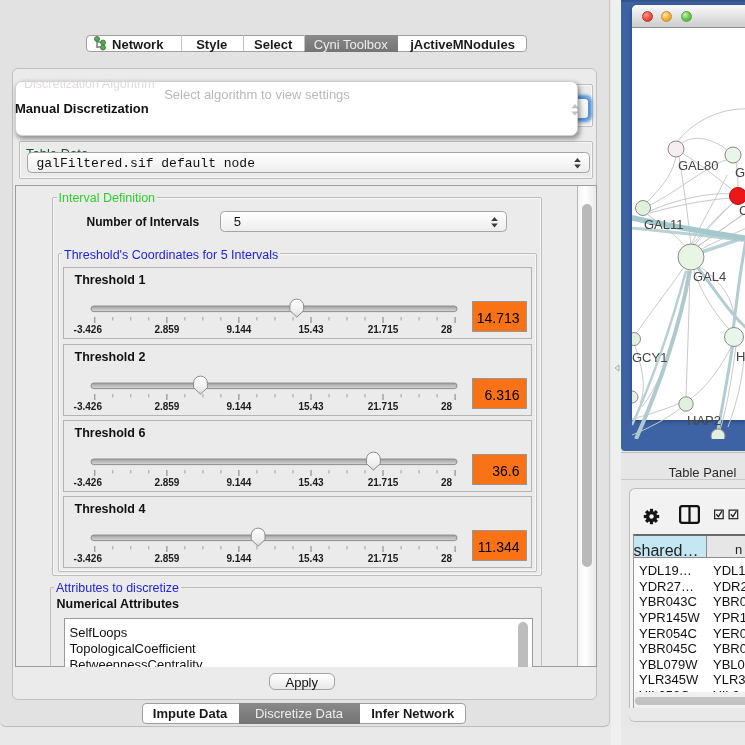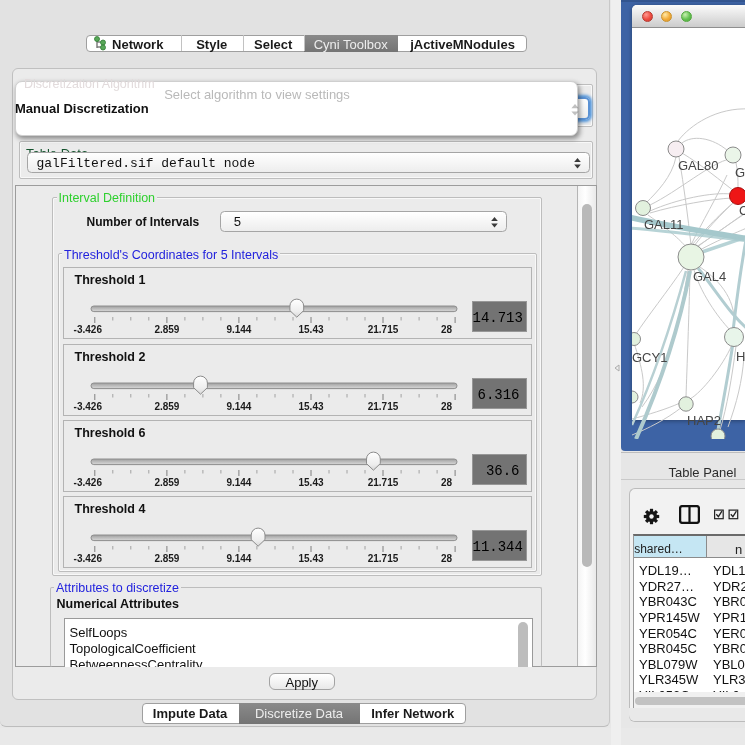--- a/index.html
+++ b/index.html
@@ -14,22 +14,22 @@
 #mainpanel { position:absolute; left:12px; top:68px; width:585px; height:632px; background:#ebebeb;
             border:1px solid #c0c0c0; border-radius:6px; }
 .group { position:absolute; border:1px solid #bdbdbd; border-radius:2px; box-shadow: inset 0 0 0 1px #f8f8f8; }
 .gtitle { position:absolute; font-size:12.5px; background:#ebebeb; padding:0 2px; white-space:nowrap; }
 .combo { position:absolute; background:linear-gradient(#ffffff,#ededed); border:1px solid #a5a5a5; border-radius:4.5px;
          font-size:13px; color:#111;font-family:Liberation Mono, monospace; }
 .combo .txt { position:absolute; left:9px; top:2.5px; }
 .arr { position:absolute; right:8px; top:5px; }
 .tbox { position:absolute; left:62.5px; width:469px; height:72px; border:1px solid #b3b3b3; background:#ebebeb; }
 .tboxtitle { position:absolute; left:11px; top:5px; font-size:12.5px; font-weight:bold; color:#111; }
-.vbox { position:absolute; left:408px; top:33px; width:55px; height:31px; background:#737373; border:1px solid #979797;
-        font-size:14px; color:#000; text-align:right; padding:7.5px 6px 0 0;font-family:Liberation Mono, monospace; }
+.vbox { position:absolute; left:408px; top:33px; width:55px; height:31px; background:#f97316; border:1px solid #979797;
+        font-size:14px; color:#000; text-align:right; padding:7.5px 6px 0 0; }
 .toggle { position:absolute; top:0; height:100%; font-size:13px; font-weight:bold; color:#1a1a1a; text-align:center; }
 .tl { position:absolute; width:11.6px; height:11.6px; border-radius:50%; top:10.7px; }
 </style></head>
 <body>
 <div id="root">
 
 
 <div id="win"></div>
 
 
@@ -390,21 +390,21 @@
    <rect x="15.1" y="1.1" width="8.6" height="8.6"></rect>
   </g>
   <path d="M2.3,5.3 L4.4,7.6 L7.9,2.2" fill="none" stroke="#222" stroke-width="1.3"></path>
   <path d="M16.8,5.3 L18.9,7.6 L22.4,2.2" fill="none" stroke="#222" stroke-width="1.3"></path>
 </svg>
 
 
 <div class="abs" style="left:632.5px;top:533.5px;width:113px;height:174px;background:#fff;border-top:2.5px solid #6a6a6a;border-left:1px solid #9a9a9a;"></div>
 <div class="abs" style="left:633.5px;top:536px;width:73.5px;height:22px;background:#c5e6f3;border-right:1px solid #8b8b8b;border-bottom:1px solid #8b8b8b;"></div>
 <div class="abs" style="left:707px;top:536px;width:38px;height:22px;background:#e6e6e6;border-bottom:1px solid #8b8b8b;"></div>
-<div class="abs" style="left:633.5px;top:541.5px;width:50px;font-size:12px;color:#222;text-align:center;">shared…</div>
+<div class="abs" style="left:633.5px;top:541.5px;width:50px;font-size:16px;color:#222;text-align:center;">shared…</div>
 <div class="abs" style="left:735px;top:541.5px;font-size:13px;color:#222;">n</div>
 <div style="position:absolute;left:639px;top:562.9px;width:66px;font-size:13px;color:#111">YDL19…</div><div style="position:absolute;left:713px;top:562.9px;width:40px;font-size:13px;color:#111">YDL1</div><div style="position:absolute;left:639px;top:578.5px;width:66px;font-size:13px;color:#111">YDR27…</div><div style="position:absolute;left:713px;top:578.5px;width:40px;font-size:13px;color:#111">YDR2</div><div style="position:absolute;left:639px;top:594.2px;width:66px;font-size:13px;color:#111">YBR043C</div><div style="position:absolute;left:713px;top:594.2px;width:40px;font-size:13px;color:#111">YBR0</div><div style="position:absolute;left:639px;top:609.8px;width:66px;font-size:13px;color:#111">YPR145W</div><div style="position:absolute;left:713px;top:609.8px;width:40px;font-size:13px;color:#111">YPR1</div><div style="position:absolute;left:639px;top:625.5px;width:66px;font-size:13px;color:#111">YER054C</div><div style="position:absolute;left:713px;top:625.5px;width:40px;font-size:13px;color:#111">YER0</div><div style="position:absolute;left:639px;top:641.1px;width:66px;font-size:13px;color:#111">YBR045C</div><div style="position:absolute;left:713px;top:641.1px;width:40px;font-size:13px;color:#111">YBR0</div><div style="position:absolute;left:639px;top:656.8px;width:66px;font-size:13px;color:#111">YBL079W</div><div style="position:absolute;left:713px;top:656.8px;width:40px;font-size:13px;color:#111">YBL0</div><div style="position:absolute;left:639px;top:672.4px;width:66px;font-size:13px;color:#111">YLR345W</div><div style="position:absolute;left:713px;top:672.4px;width:40px;font-size:13px;color:#111">YLR3</div><div style="position:absolute;left:639px;top:688.1px;width:66px;font-size:13px;color:#111">YIL052C</div><div style="position:absolute;left:713px;top:688.1px;width:40px;font-size:13px;color:#111">YIL0</div>
 
 <div class="abs" style="left:633.5px;top:692px;width:111.5px;height:15.5px;background:#f0f0f0;"></div>
 <div class="abs" style="left:634.5px;top:696.5px;width:112px;height:8px;background:#c2c2c2;border-radius:4px 0 0 4px;"></div>
 <div class="abs" style="left:628.5px;top:708px;width:120px;height:13px;background:#e9e9e9;border-radius:0 0 0 6px;"></div>
 
 
 <div class="abs" style="left:14.5px;top:80.5px;width:563.5px;height:55.5px;background:#fff;border:1px solid #cfcfcf;border-radius:7px;box-shadow:1.5px 2.5px 5px rgba(0,0,0,0.4);"></div>
 <div class="abs" style="left:24px;top:76.5px;font-size:12.5px;color:#e2dbdc;">Discretization Algorithm</div>

